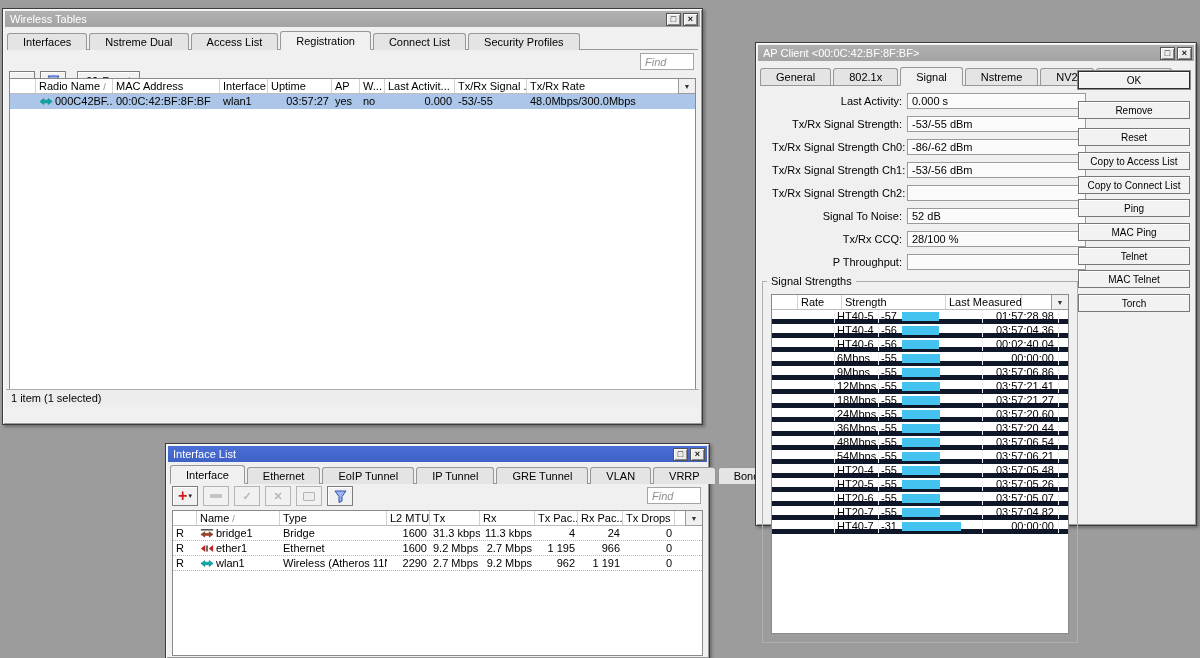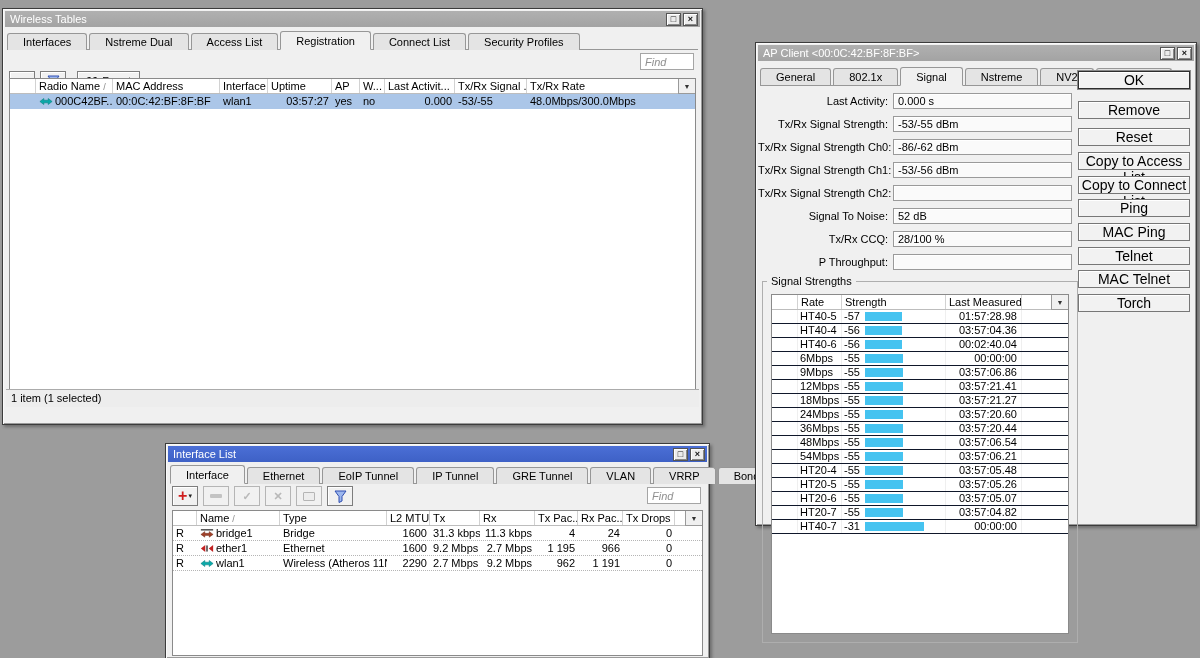--- a/index.html
+++ b/index.html
@@ -61,34 +61,34 @@
 
   
   .il-head,.il-row { display:grid; grid-template-columns:24px 83px 107px 43px 50px 55px 43px 45px 52px 1fr;
                      height:15px; line-height:14px; }
   .il-head { border-bottom:1px solid #bdbdbd; }
   .il-row { border-bottom:1px dotted #b5b5b5; }
 
   .rowicon { vertical-align:-1px; margin-right:2px; }
 
   
-  .frow { position:absolute; left:2px; width:314px; height:17px; display:flex; }
+  .frow { position:absolute; left:16px; width:314px; height:17px; display:flex; }
   .flab { width:130px; text-align:right; margin-right:5px; line-height:17px; white-space:nowrap; }
   .fin  { flex:1; height:16px; border:1px solid #9a9a9a; background:#fafafa;
           box-shadow: inset 1px 1px 0 #fff; font-family:inherit; font-size:11px; padding:0 4px; }
   .group { position:absolute; left:6px; width:316px; border:1px solid #aeaeae; }
   .glab { position:absolute; top:-7px; left:4px; background:#f0f0f0; padding:0 4px; }
   .cmd { position:absolute; right:6px; width:112px; height:18px; background:#f2f2f2; border:1px solid #777;
-         box-shadow: inset 1px 1px 0 #fff; font-family:inherit; font-size:14px; cursor:pointer; }
+         box-shadow: inset 1px 1px 0 #fff; font-family:inherit; font-size:10px; cursor:pointer; }
   .cmd.default { border:1px solid #2e2e2e; box-shadow: 0 0 0 1px #8a8a8a, inset 1px 1px 0 #fff; }
 
   .sg-head,.sg-row { display:grid; grid-template-columns:26px 44px 104px 76px 1fr; height:14px; line-height:13px; }
   .sg-head { border-bottom:1px solid #bdbdbd; height:15px; line-height:14px; }
   .sg-row > span { border-right:1px solid #efefef; }
-  .sg-row { border-bottom:1px solid #0f172a; }
+  .sg-row { border-bottom:5px solid #0f172a;padding-left:37px; }
   .sg-c1,.sg-c2 { padding:0 2px; white-space:nowrap; overflow:hidden; }
   .sg-c3 { text-align:right; padding-right:4px; white-space:nowrap; }
   .sg-v { display:inline-block; width:17px; }
   .sg-bar { display:inline-block; height:9px; background:var(--bar,#45c3f0); vertical-align:-1px; margin-left:4px; }
 
   .status { position:absolute; left:3px; right:3px; bottom:17px; height:18px; line-height:17px;
             border-top:1px solid #ababab; background:#ededed; padding-left:5px; }
 </style>
 </head>
 <body>

